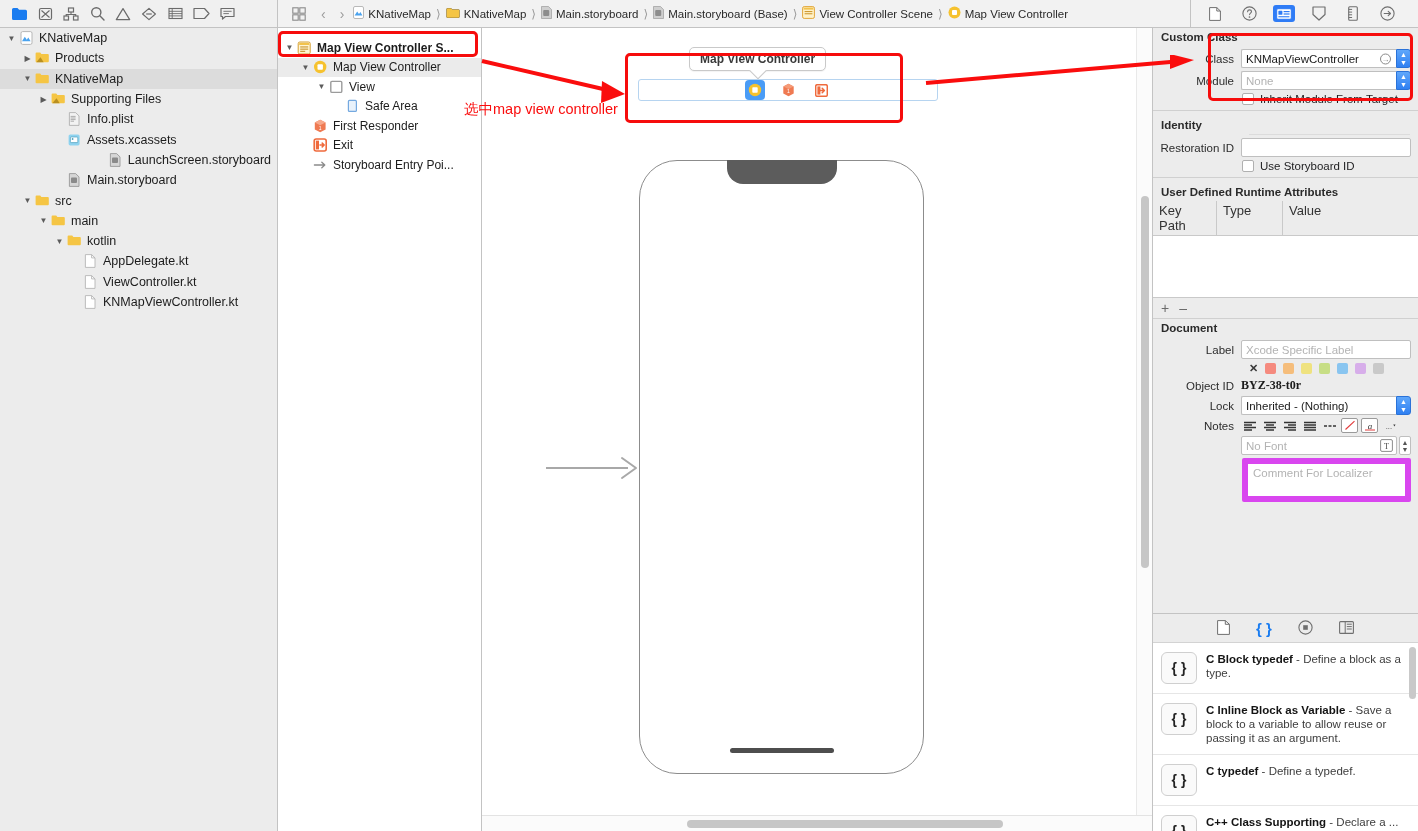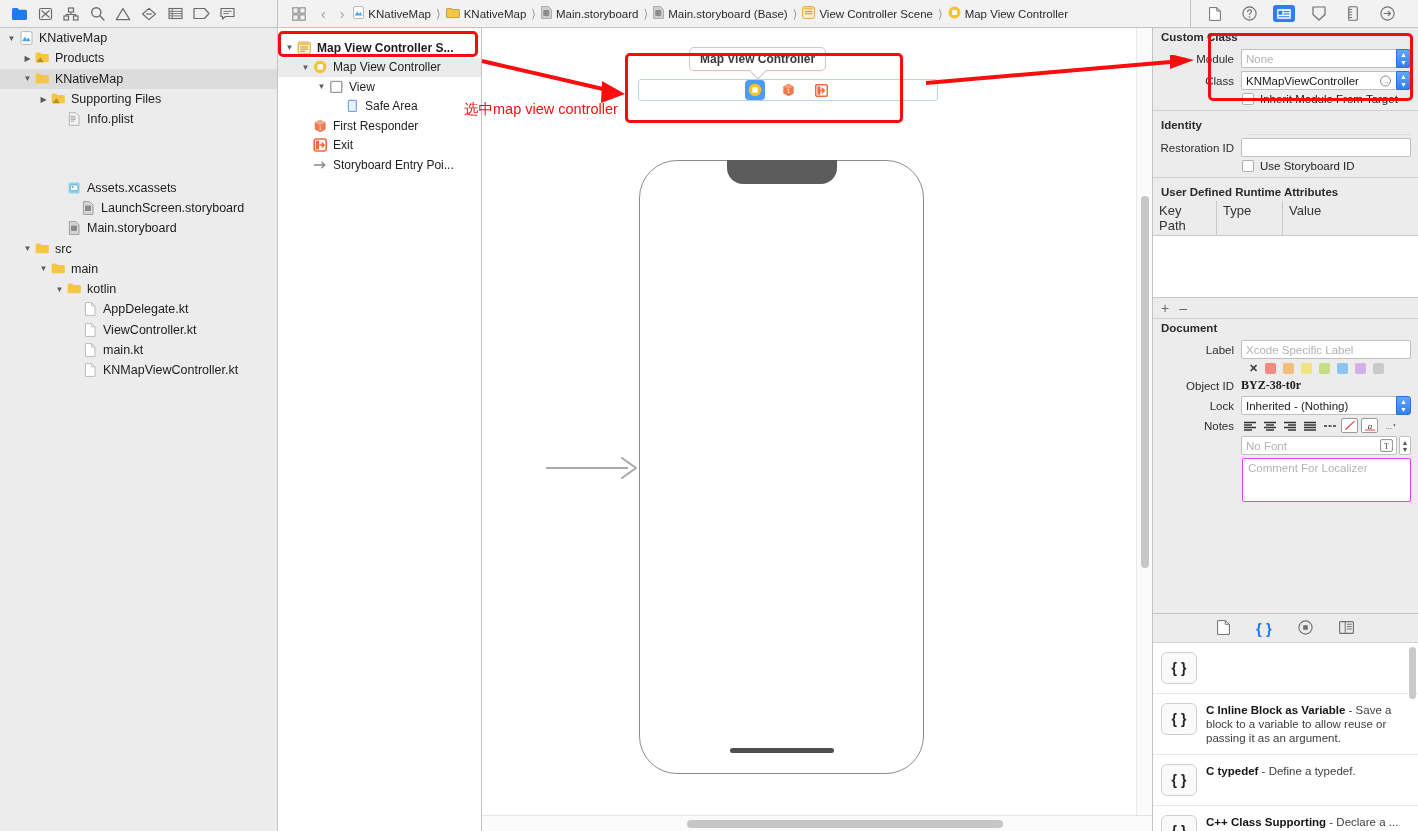--- a/index.html
+++ b/index.html
@@ -95,21 +95,21 @@
 
   .swatches { display:flex; align-items:center; gap:7px; padding-left:96px; margin:3px 0;}
   .sw { width:11px; height:11px; border-radius:2px;}
   .xmark { font-weight:bold; color:#3a3a3a; font-size:11px; margin-right:0px;}
 
   .notes-tools { display:flex; align-items:center; gap:3px; flex:1;}
   .nbtn { width:17px; height:15px; border:1px solid transparent; display:flex; align-items:center; justify-content:center;}
   .nbtn.box { border:1px solid #9a9a9a; background:#fff; border-radius:2px;}
   .stepper { width:12px; display:flex; flex-direction:column; align-items:center; justify-content:center; color:#555; font-size:7px; line-height:1; border:1px solid #bfbfbf; border-radius:2px; background:#fff; height:19px; margin-left:2px;}
 
-  .textarea { margin-left:89px; margin-right:7px; height:44px; background:#fff; border:1px solid #d946ef; border-radius:2px; color:#b3b3b3; font-size:11.5px; padding:3px 5px;}
+  .textarea { margin-left:89px; margin-right:7px; height:44px; background:#fff; border:6px solid #d946ef; border-radius:2px; color:#b3b3b3; font-size:11.5px; padding:3px 5px;}
 
   
   .libwrap { position:absolute; left:0; right:0; bottom:0; top:585px; border-top:1px solid #c3c3c3; background:#ececec; display:flex; flex-direction:column;}
   .libtabs { height:28px; display:flex; align-items:center; justify-content:center; gap:26px; color:#6e6e6e;}
   .libtabs .lt.active { color:#1a7cf0; }
   .liblist { flex:1; background:#fff; border-top:1px solid #d3d3d3; position:relative; overflow:hidden;}
   .libitem { display:flex; gap:9px; padding:9px 10px 9px 8px; border-bottom:1px solid #e6e6e6; align-items:flex-start;}
   .libglyph { width:36px; height:32px; flex:0 0 36px; border:1px solid #cfcfcf; border-radius:6px; background:#fafafa; display:flex; align-items:center; justify-content:center; font-size:14px; font-weight:bold; color:#222;}
   .libtxt { font-size:11.5px; line-height:14px; color:#3d3d3d;}
   .libtxt b { color:#141414; }
@@ -354,32 +354,32 @@
         <div class="tree-row" style="padding-left: 54px;">
           <span class="disc empty"></span>
           <span class="ficon">
             <svg width="15" height="14" viewBox="0 0 15 14">
               <path d="M2.4.6h6.2L12 3.9v9.5H2.4z" fill="#f2f2f2" stroke="#a8a8a8" stroke-width=".8"></path>
               <path d="M3.6 4.4h5M3.6 6h5M3.6 7.6h5M3.6 9.2h3.4" stroke="#9a9a9a" stroke-width=".8"></path>
             </svg>
           </span>
           <span class="tlabel">Info.plist</span>
         </div>
-        <div class="tree-row" style="padding-left: 54px; margin-top: 48px;">
+        <div class="tree-row" style="padding-left: 54px;">
           <span class="disc empty"></span>
           <span class="ficon">
             <svg width="15" height="14" viewBox="0 0 15 14">
               <rect x="1.6" y="1.4" width="11" height="11" rx="1.6" fill="#8fd3ef"></rect>
               <rect x="3.4" y="4" width="7.4" height="5.6" rx=".8" fill="#fff" stroke="#4f9fbd" stroke-width=".7"></rect>
               <circle cx="5.6" cy="6" r=".9" fill="#4f9fbd"></circle>
             </svg>
           </span>
           <span class="tlabel">Assets.xcassets</span>
         </div>
-        <div class="tree-row" style="padding-left: 68px;">
+        <div class="tree-row" style="padding-left: 68px; justify-content: flex-end;">
           <span class="disc empty"></span>
           <span class="ficon">
             <svg width="15" height="14" viewBox="0 0 15 14">
               <path d="M2.4.6h6.2L12 3.9v9.5H2.4z" fill="#d6d6d6" stroke="#8f8f8f" stroke-width=".8"></path>
               <rect x="4" y="4.4" width="6" height="5.6" rx=".9" fill="#8a8a8a"></rect>
             </svg>
           </span>
           <span class="tlabel">LaunchScreen.storyboard</span>
         </div>
         <div class="tree-row" style="padding-left: 54px;">
@@ -437,30 +437,20 @@
         </div>
         <div class="tree-row" style="padding-left: 70px;">
           <span class="disc empty"></span>
           <span class="ficon">
             <svg width="15" height="14" viewBox="0 0 15 14">
               <path d="M2.4.6h6.2L12 3.9v9.5H2.4z" fill="#fff" stroke="#b5b5b5" stroke-width=".9"></path>
               <path d="M8.6.6v3.3H12" fill="none" stroke="#b5b5b5" stroke-width=".9"></path>
             </svg>
           </span>
           <span class="tlabel">ViewController.kt</span>
-        </div>
-        <div class="tree-row" style="padding-left: 70px;">
-          <span class="disc empty"></span>
-          <span class="ficon">
-            <svg width="15" height="14" viewBox="0 0 15 14">
-              <path d="M2.4.6h6.2L12 3.9v9.5H2.4z" fill="#fff" stroke="#b5b5b5" stroke-width=".9"></path>
-              <path d="M8.6.6v3.3H12" fill="none" stroke="#b5b5b5" stroke-width=".9"></path>
-            </svg>
-          </span>
-          <span class="tlabel">main.kt</span>
         </div>
         <div class="tree-row" style="padding-left: 70px;">
           <span class="disc empty"></span>
           <span class="ficon">
             <svg width="15" height="14" viewBox="0 0 15 14">
               <path d="M2.4.6h6.2L12 3.9v9.5H2.4z" fill="#fff" stroke="#b5b5b5" stroke-width=".9"></path>
               <path d="M8.6.6v3.3H12" fill="none" stroke="#b5b5b5" stroke-width=".9"></path>
             </svg>
           </span>
           <span class="tlabel">KNMapViewController.kt</span>
@@ -593,35 +583,35 @@
       <div class="canvas-scroll-h">
           <div class="thumb"></div>
         </div>
     </div>
 
     <div class="inspector">
 
       <div class="sec-head">Custom Class</div>
 
       <div class="frow">
-        <div class="flabel">Module</div>
+        <div class="flabel">Class</div>
         <div class="combo">
-          <div class="finput ph">None</div>
+          <div class="finput">KNMapViewController</div>
+          <div class="clearbadge">→</div>
           <div class="combo-btn dbl">
               <span>▲</span>
               <span>▼</span>
             </div>
         </div>
       </div>
 
       <div class="frow">
-        <div class="flabel">Class</div>
+        <div class="flabel">Module</div>
         <div class="combo">
-          <div class="finput">KNMapViewController</div>
-          <div class="clearbadge">→</div>
+          <div class="finput ph">None</div>
           <div class="combo-btn dbl">
               <span>▲</span>
               <span>▼</span>
             </div>
         </div>
       </div>
 
       <div class="cbrow">
         <span class="cbox"></span>
         <span class="cbl">Inherit Module From Target</span>
@@ -777,20 +767,21 @@
                 <rect x=".6" y=".6" width="13.8" height="11.8" rx="1" fill="none" stroke="#6f6f6f" stroke-width="1.1"></rect>
                 <path d="M6.2.6v11.8" stroke="#6f6f6f" stroke-width="1"></path>
                 <path d="M7.8 3.2h5M7.8 5.6h5M7.8 8h5" stroke="#6f6f6f" stroke-width="1"></path>
               </svg>
           </span>
         </div>
         <div class="liblist" id="lib-list">
           <div class="libscroll"></div>
         <div class="libitem">
               <span class="libglyph">{ }</span>
+              <span class="libtxt"><b>C Block typedef</b><span> - Define a block as a type.</span></span>
             </div>
             <div class="libitem">
               <span class="libglyph">{ }</span>
               <span class="libtxt"><b>C Inline Block as Variable</b><span> - Save a block to a variable to allow reuse or passing it as an argument.</span></span>
             </div>
             <div class="libitem">
               <span class="libglyph">{ }</span>
               <span class="libtxt"><b>C typedef</b><span> - Define a typedef.</span></span>
             </div>
             <div class="libitem">

